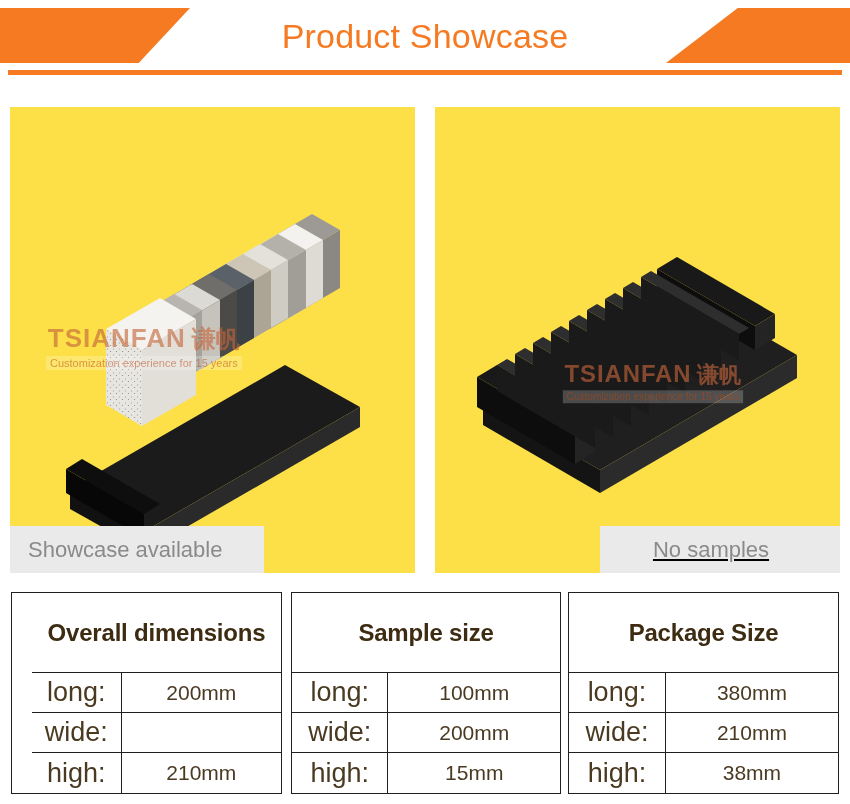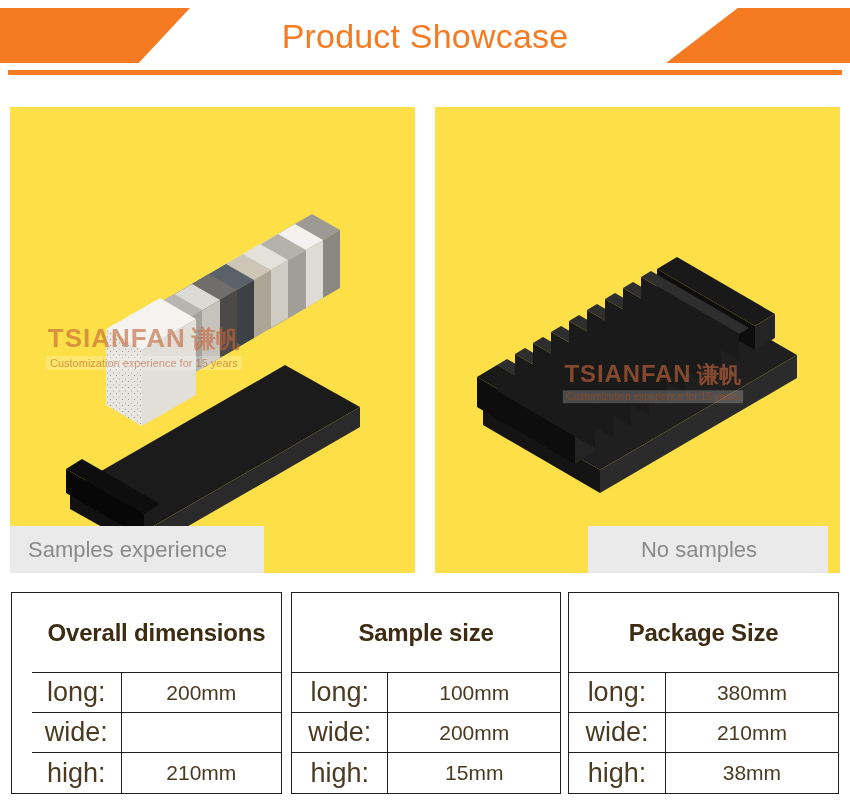--- a/index.html
+++ b/index.html
@@ -48,21 +48,21 @@
 
   .panel-caption {
     position:absolute; bottom:0; height:47px;
     background:#eaeaea;
     display:flex; align-items:center;
   }
   .panel-caption .cap-text {
     font-size:22px; color:#8a8a8a; font-weight:400; white-space:nowrap;
   }
   .panel.left .panel-caption  { left:0; width:254px; padding-left:18px; justify-content:flex-start; }
-  .panel.right .panel-caption { right:12px; width:240px; padding-right:18px; justify-content:center; }
+  .panel.right .panel-caption { right:0; width:240px; padding-right:18px; justify-content:center;text-decoration:underline; }
 
   
   .art { position:absolute; left:0; top:0; width:405px; height:466px; }
   .art svg { display:block; }
 
   
   .watermark {
     position:absolute; pointer-events:none; user-select:none;
     display:flex; flex-direction:column; align-items:center;
     opacity:0.62;
@@ -247,21 +247,21 @@
 
       <div class="watermark wm-left">
         <div class="wm-row1">
           <span class="wm-brand">TSIANFAN</span>
           <span class="wm-cn">谦帆</span>
         </div>
         <div class="wm-sub">Customization experience for 15 years</div>
       </div>
 
       <div class="panel-caption">
-        <span class="cap-text">Samples experience</span>
+        <span class="cap-text">Showcase available</span>
       </div>
     </div>
 
     <div class="panel right">
       <div class="art">
         <svg width="405" height="466" viewBox="0 0 405 466" aria-hidden="true">
 
           <polygon points="48,295 245,180 362,248 165,363" fill="#1f1f1f"></polygon>
           <polygon points="48,295 48,318 165,386 165,363" fill="#141414"></polygon>
           <polygon points="165,363 165,386 362,271 362,248" fill="#2b2b2b"></polygon>

